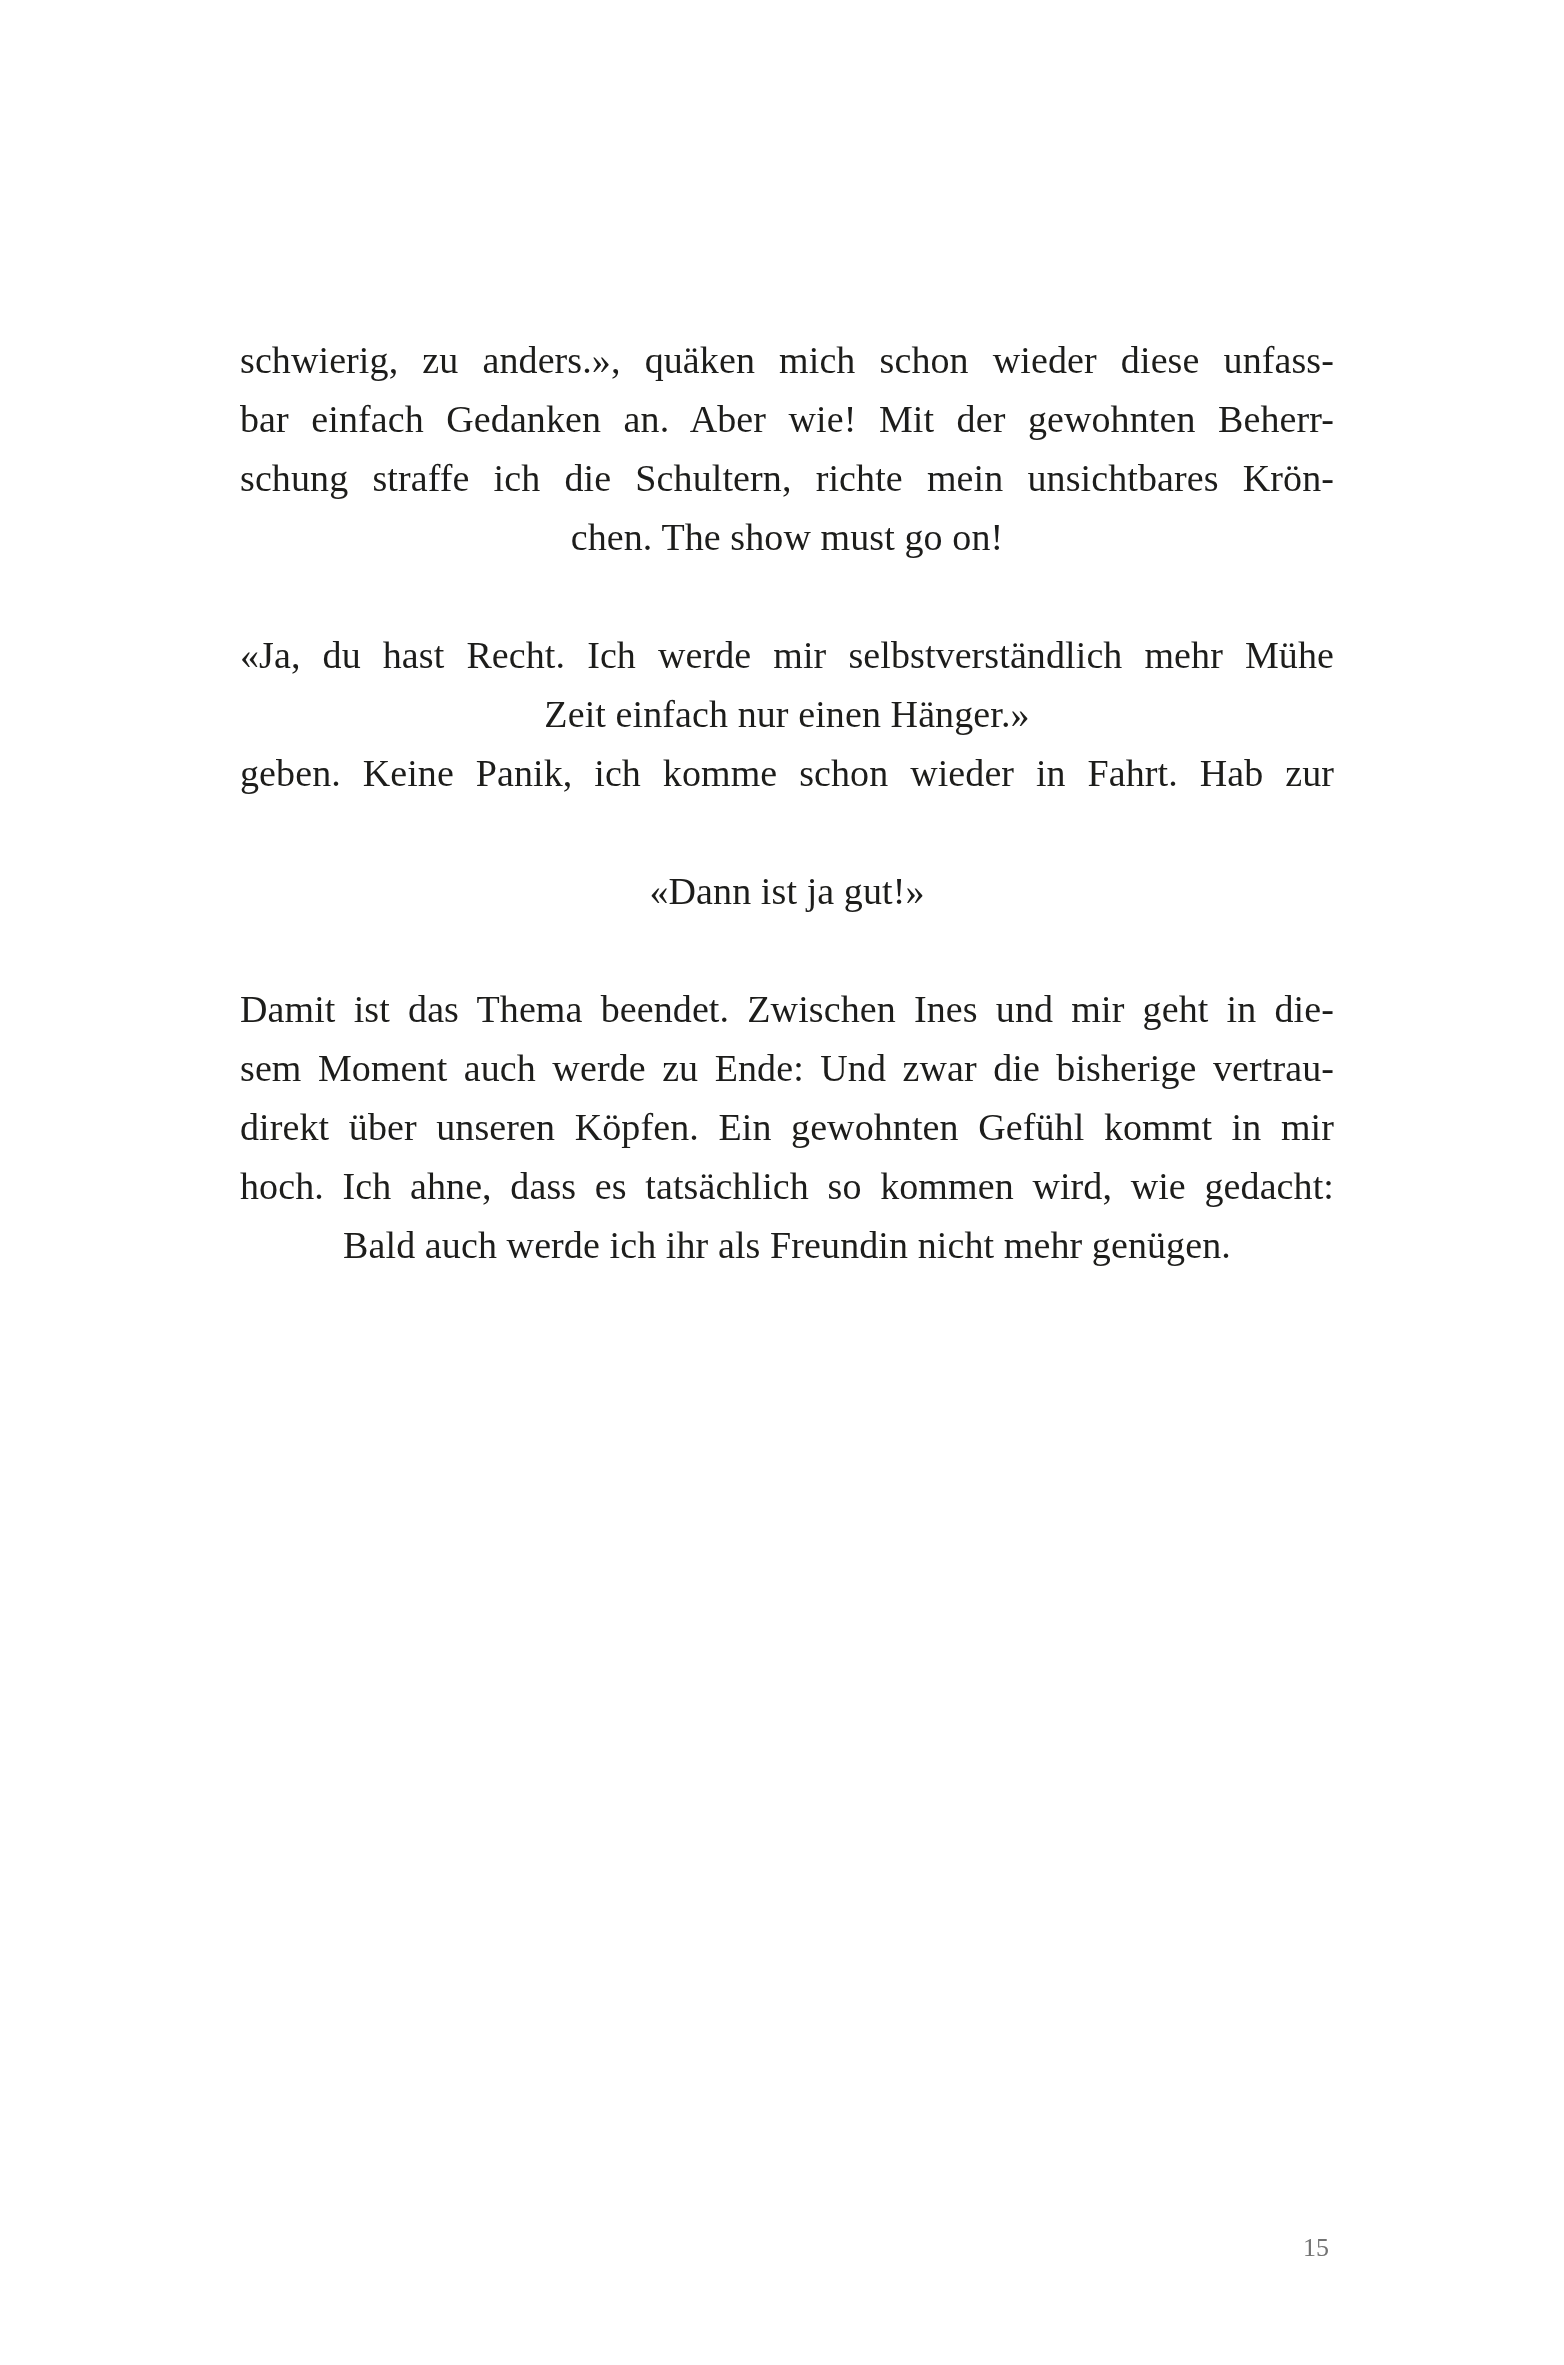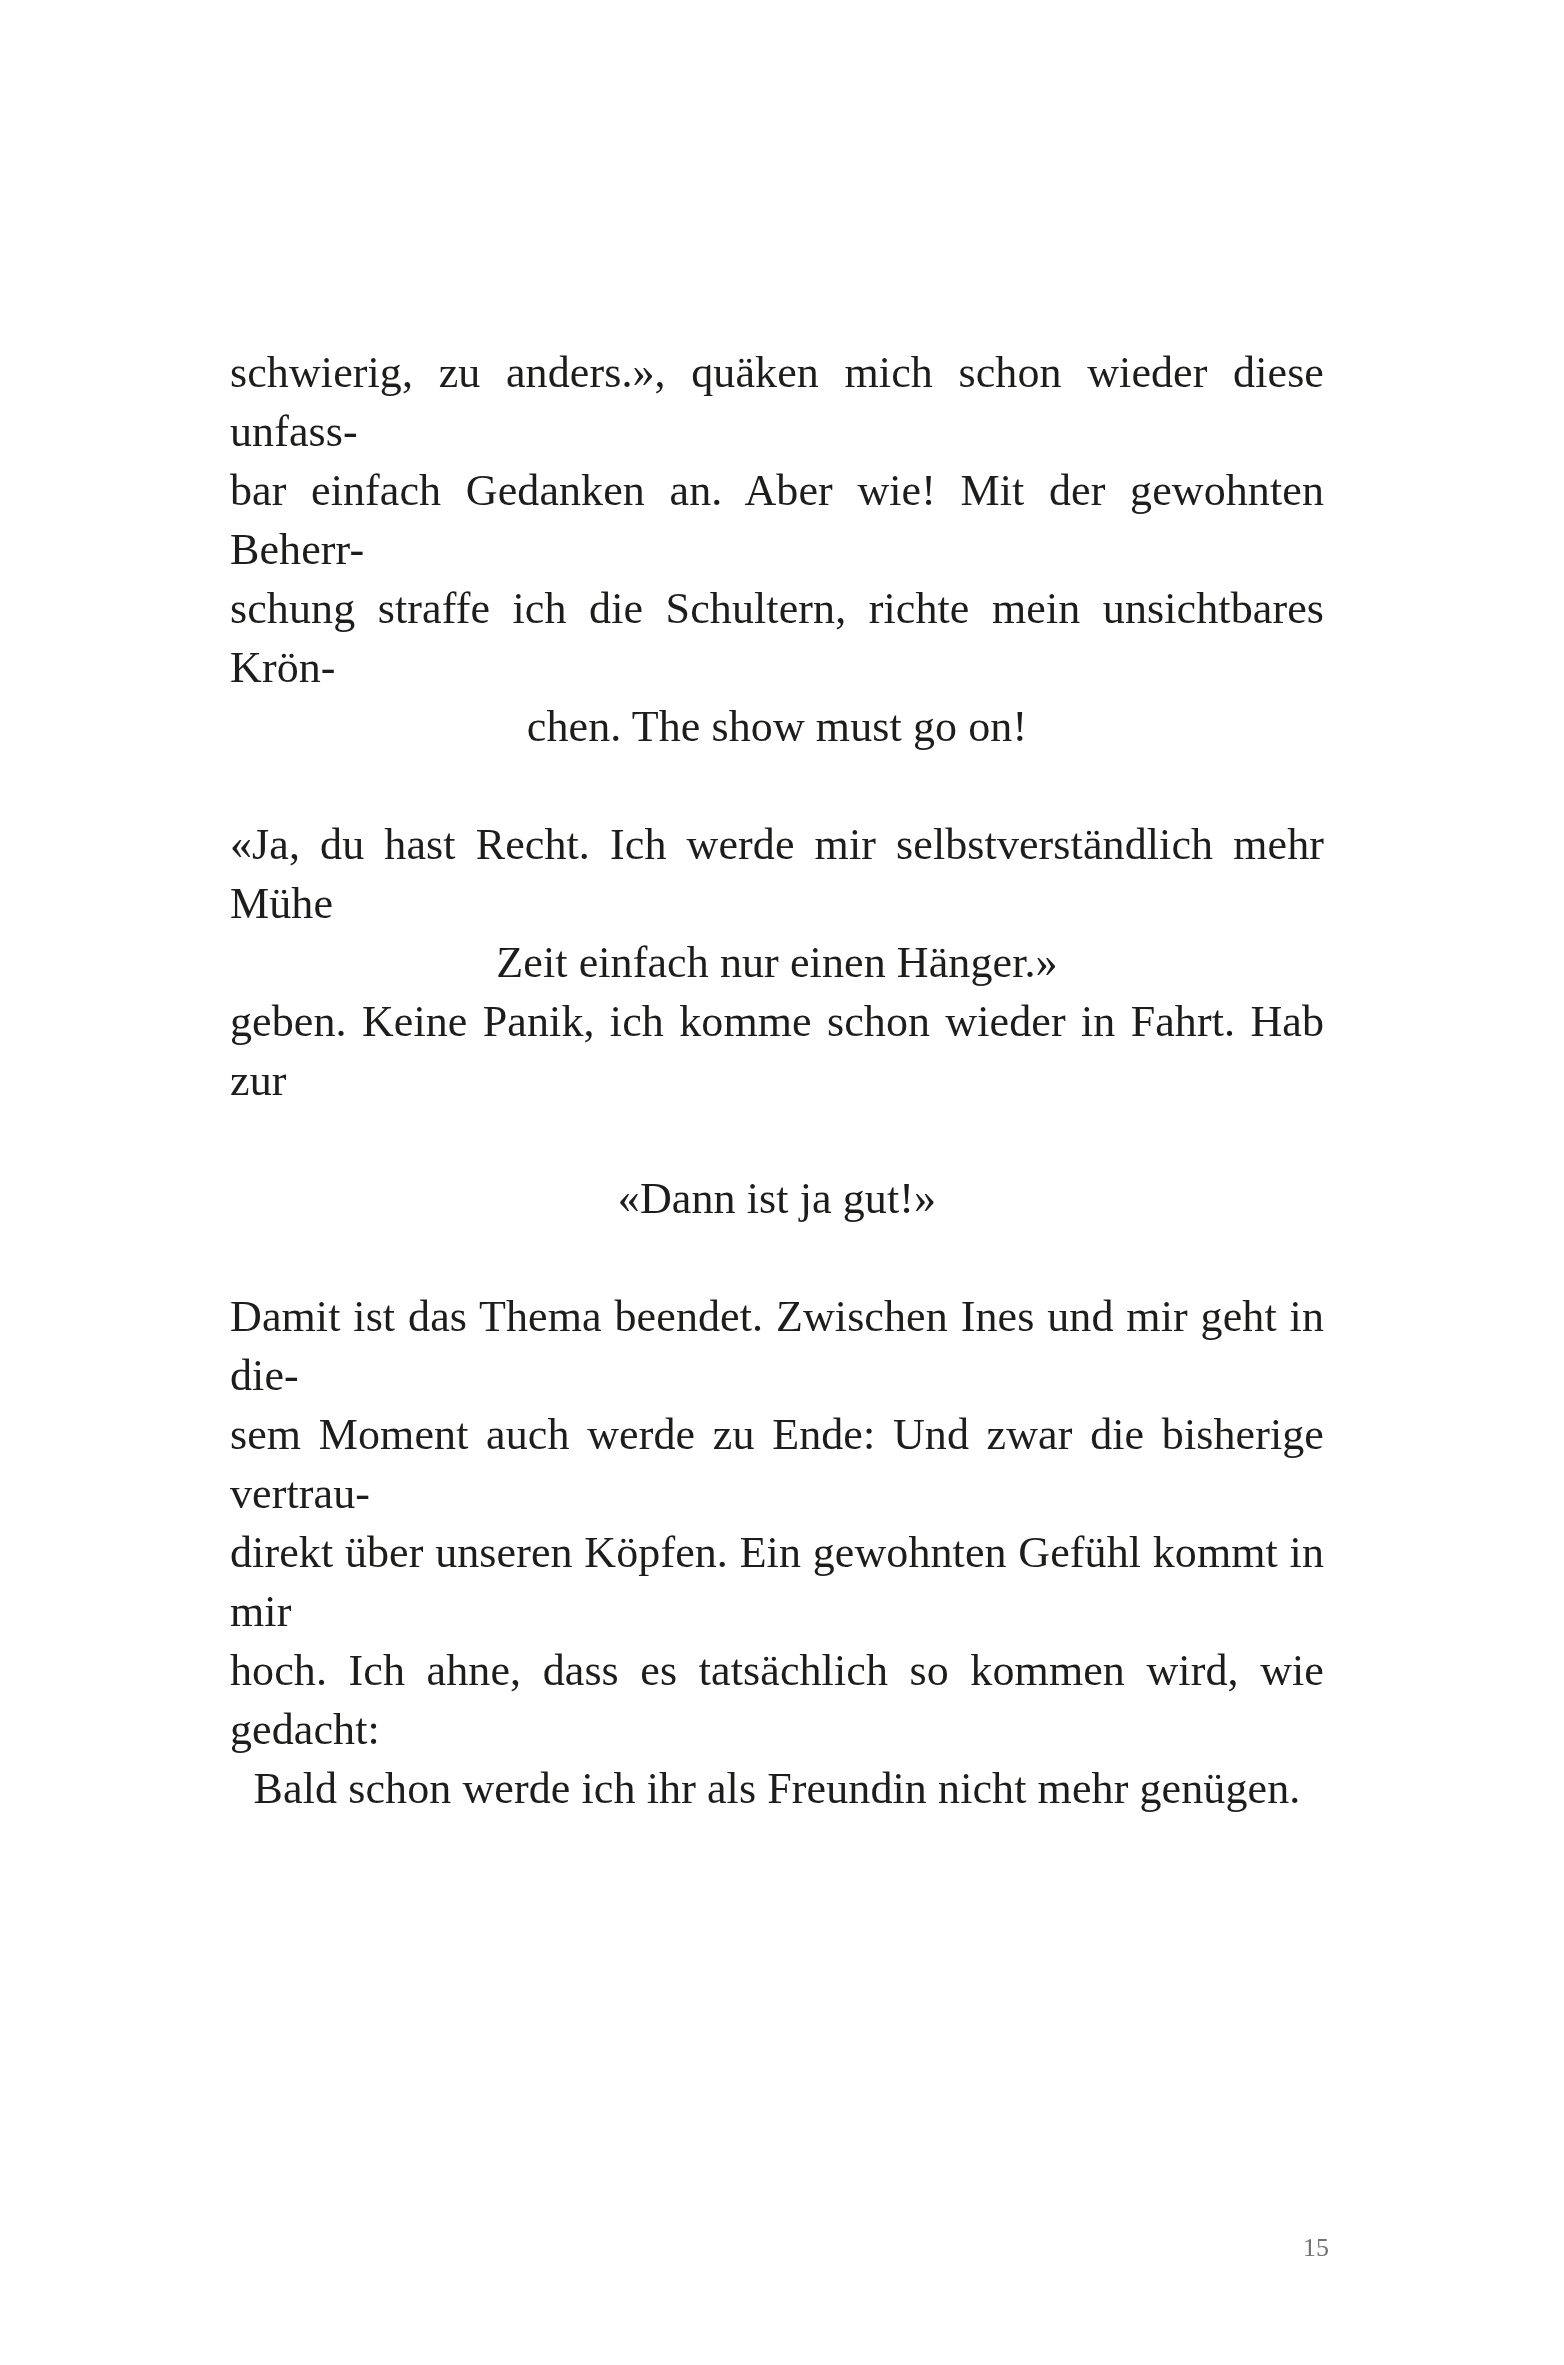--- a/index.html
+++ b/index.html
@@ -14,27 +14,26 @@
     color: #1d1d1b;
     overflow: hidden;
   }
   .book-page {
     position: absolute;
     inset: 0;
     background: #ffffff;
   }
   .text-block {
     position: absolute;
-    left: 230px;
+    left: 240px;
     top: 331px;
     width: 1094px;
-    font-size: 44px;
+    font-size: 38px;
     line-height: 59px;
     letter-spacing: 0.1px;
-    margin-top: 12px;
   }
   .paragraph {
     margin: 0 0 59px 0;
   }
   .line {
     display: block;
     text-align: center;
     white-space: normal;
   }
   
@@ -75,21 +74,21 @@
 
     <p class="paragraph">
       <span class="line">«Dann ist ja gut!»</span>
     </p>
 
     <p class="paragraph">
       <span class="line j">Damit ist das Thema beendet. Zwischen Ines und mir geht in die-</span>
       <span class="line j">sem Moment auch werde zu Ende: Und zwar die bisherige vertrau-</span>
       <span class="line j">direkt über unseren Köpfen. Ein gewohnten Gefühl kommt in mir</span>
       <span class="line j">hoch. Ich ahne, dass es tatsächlich so kommen wird, wie gedacht:</span>
-      <span class="line">Bald schon werde ich ihr als Freundin nicht mehr genügen.</span>
+      <span class="line">Bald auch werde ich ihr als Freundin nicht mehr genügen.</span>
     </p>
 
   </main>
 
   <div class="folio">15</div>
 
 </div>
 
 
 </body></html>

